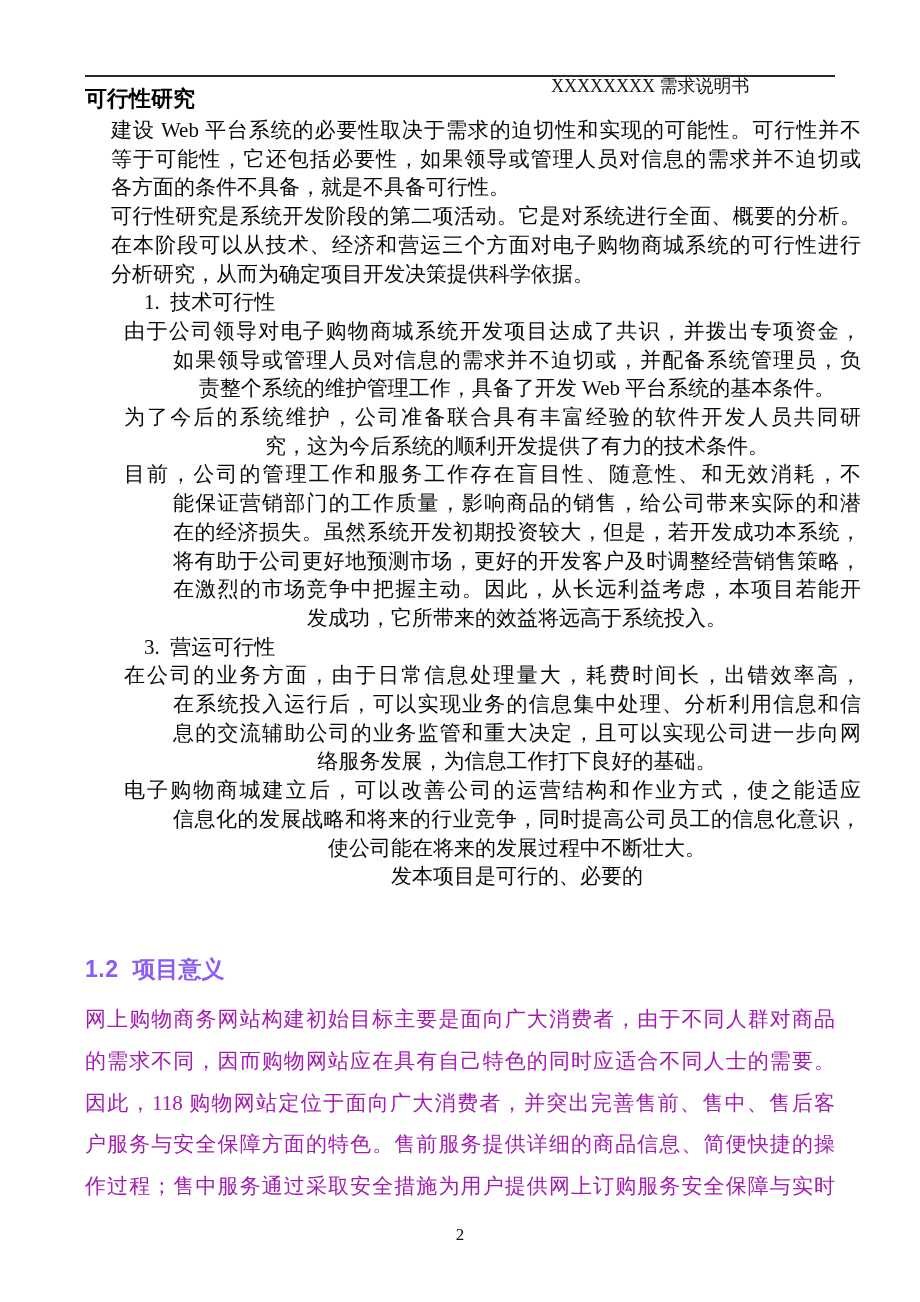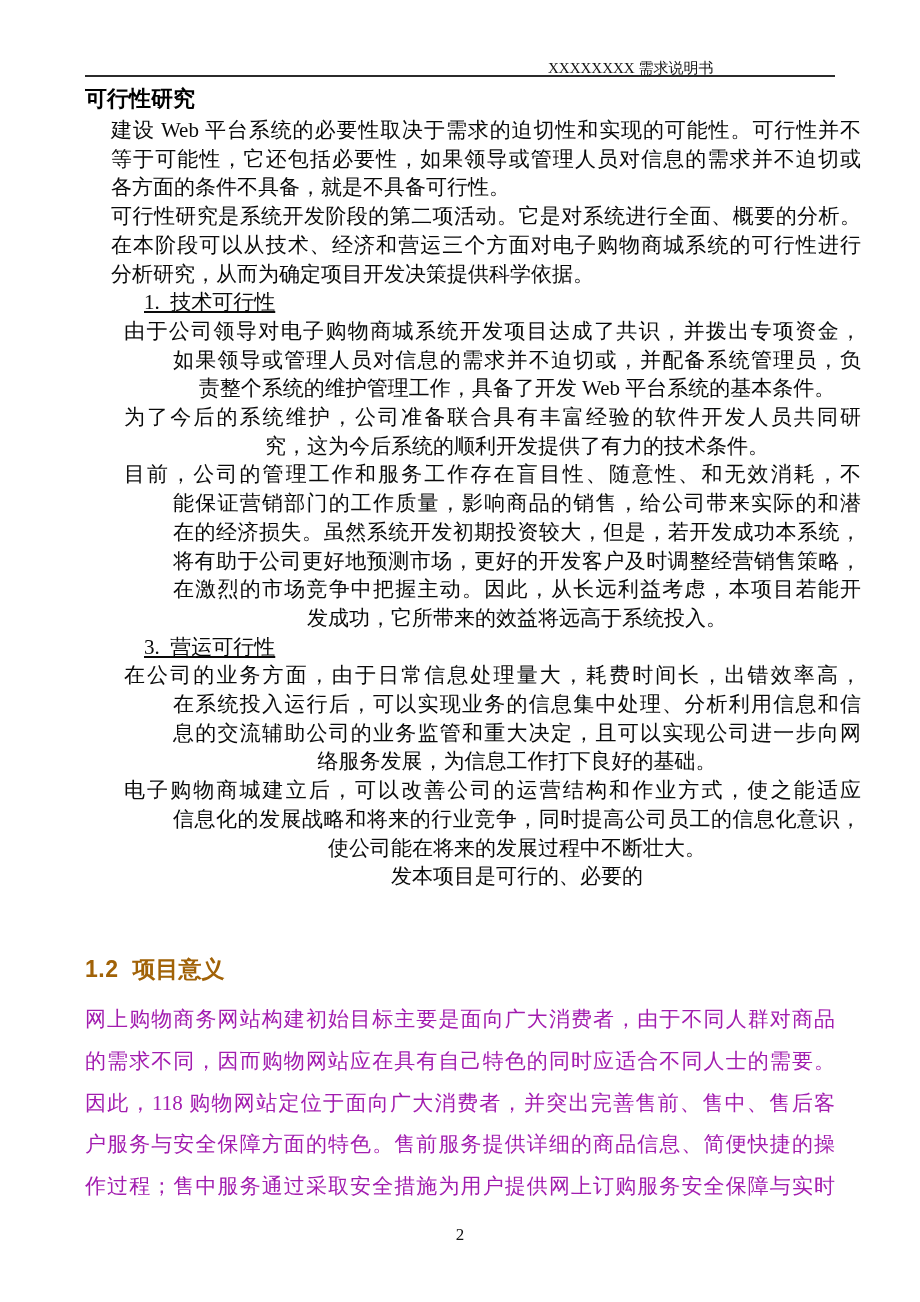--- a/index.html
+++ b/index.html
@@ -8,24 +8,24 @@
     position: relative;
     width: 920px;
     height: 1302px;
     background: #ffffff;
     color: #000000;
     font-family: "Liberation Serif", "DejaVu Serif", serif;
     overflow: hidden;
   }
   .doc-header {
     position: absolute;
-    top: 35px;
+    top: 53px;
     left: 85px;
     width: 750px;
-    font-size: 15px;
+    font-size: 18px;
     line-height: 22px;
     color: #111111;
     white-space: pre;
   }
   .doc-header .header-text { margin-left: 448px; }
   .header-rule {
     position: absolute;
     top: 75px;
     left: 85px;
     width: 750px;
@@ -49,32 +49,32 @@
     width: 750px;
     margin-left: 26px;
   }
   .sec1-lines .line {
     font-size: 21px;
     line-height: 28.7px;
     white-space: pre-wrap;
     color: #0a0a0a;
   }
   .line.j { text-align: justify; text-align-last: justify; }
-  .line.num  { margin-left: 33px; text-decoration: underline; }
+  .line.num  { margin-left: 33px; }
   .line.hang { margin-left: 13px; }
   .line.cont { margin-left: 62px; text-align: center; }
   .h2 {
     position: absolute;
     top: 955px;
     left: 85px;
     font-family: "Liberation Sans", "DejaVu Sans", sans-serif;
     font-weight: bold;
     font-size: 23px;
     line-height: 28px;
-    color: #a16207;
+    color: #8b5cf6;
   }
   .h2 .h2-num { margin-right: 14px; letter-spacing: 0.5px; }
   .sec2-lines {
     position: absolute;
     top: 999px;
     left: 85px;
     width: 750px;
   }
   .sec2-lines .line {
     font-size: 21px;

